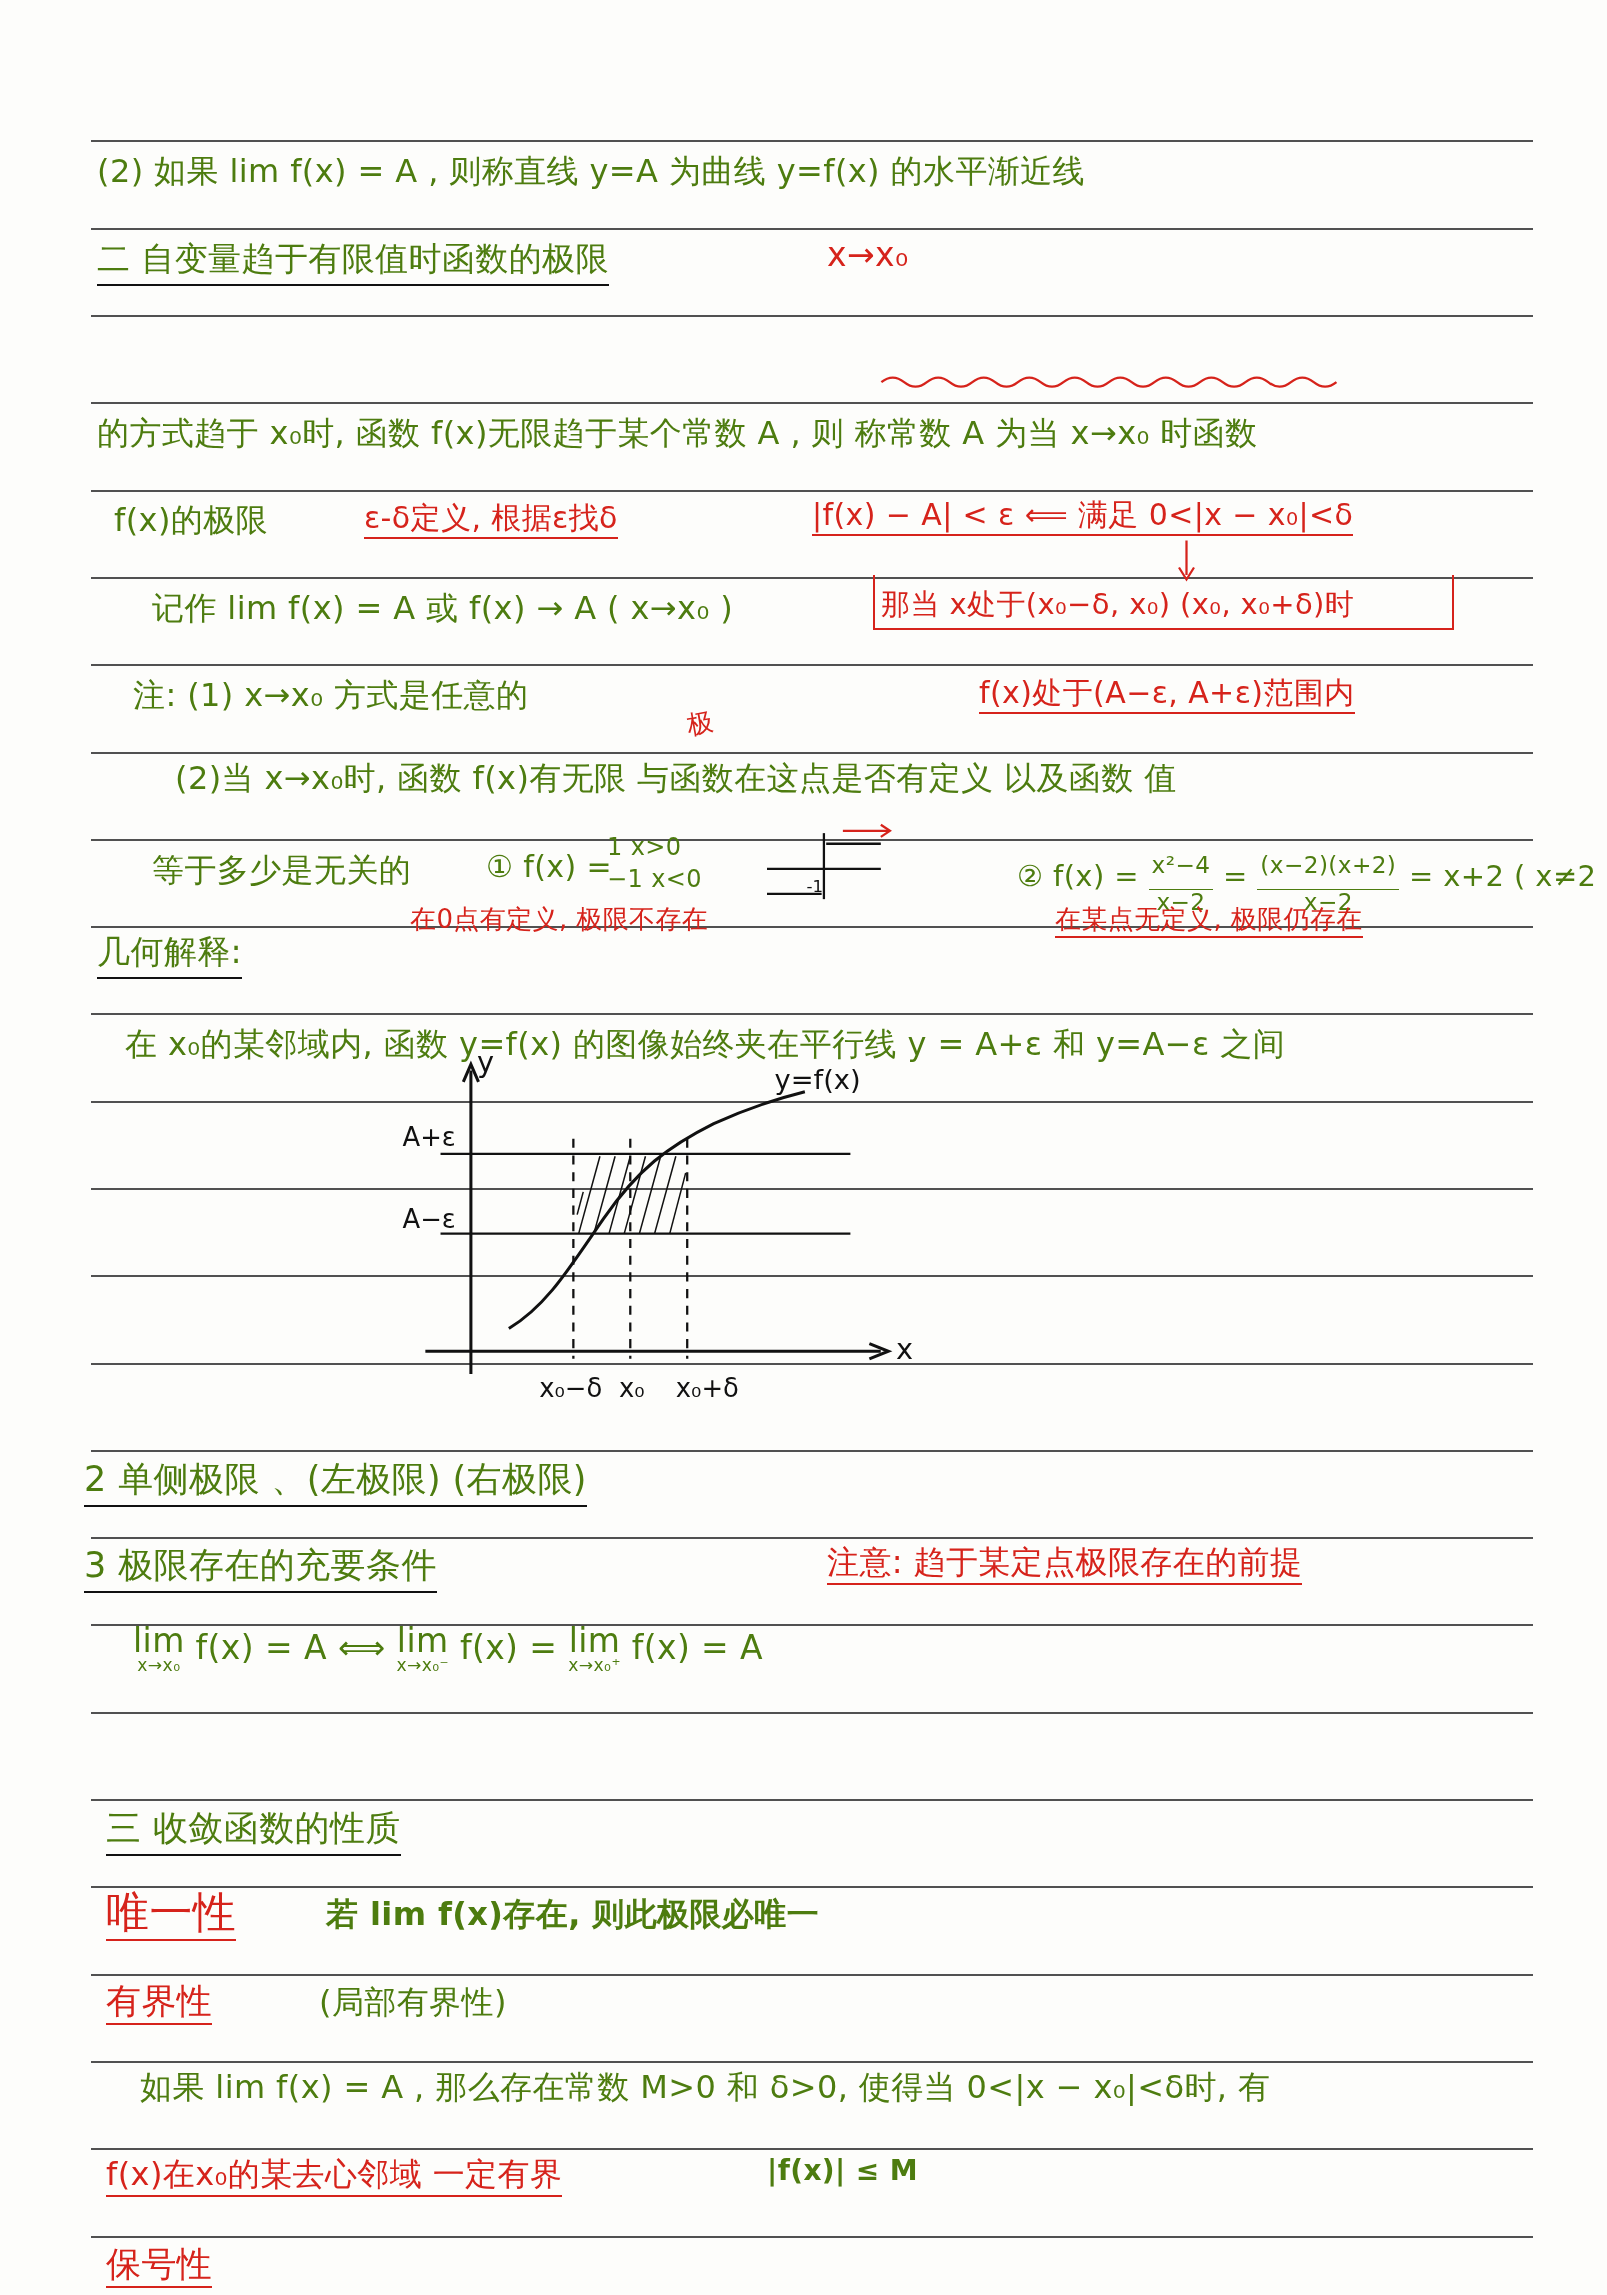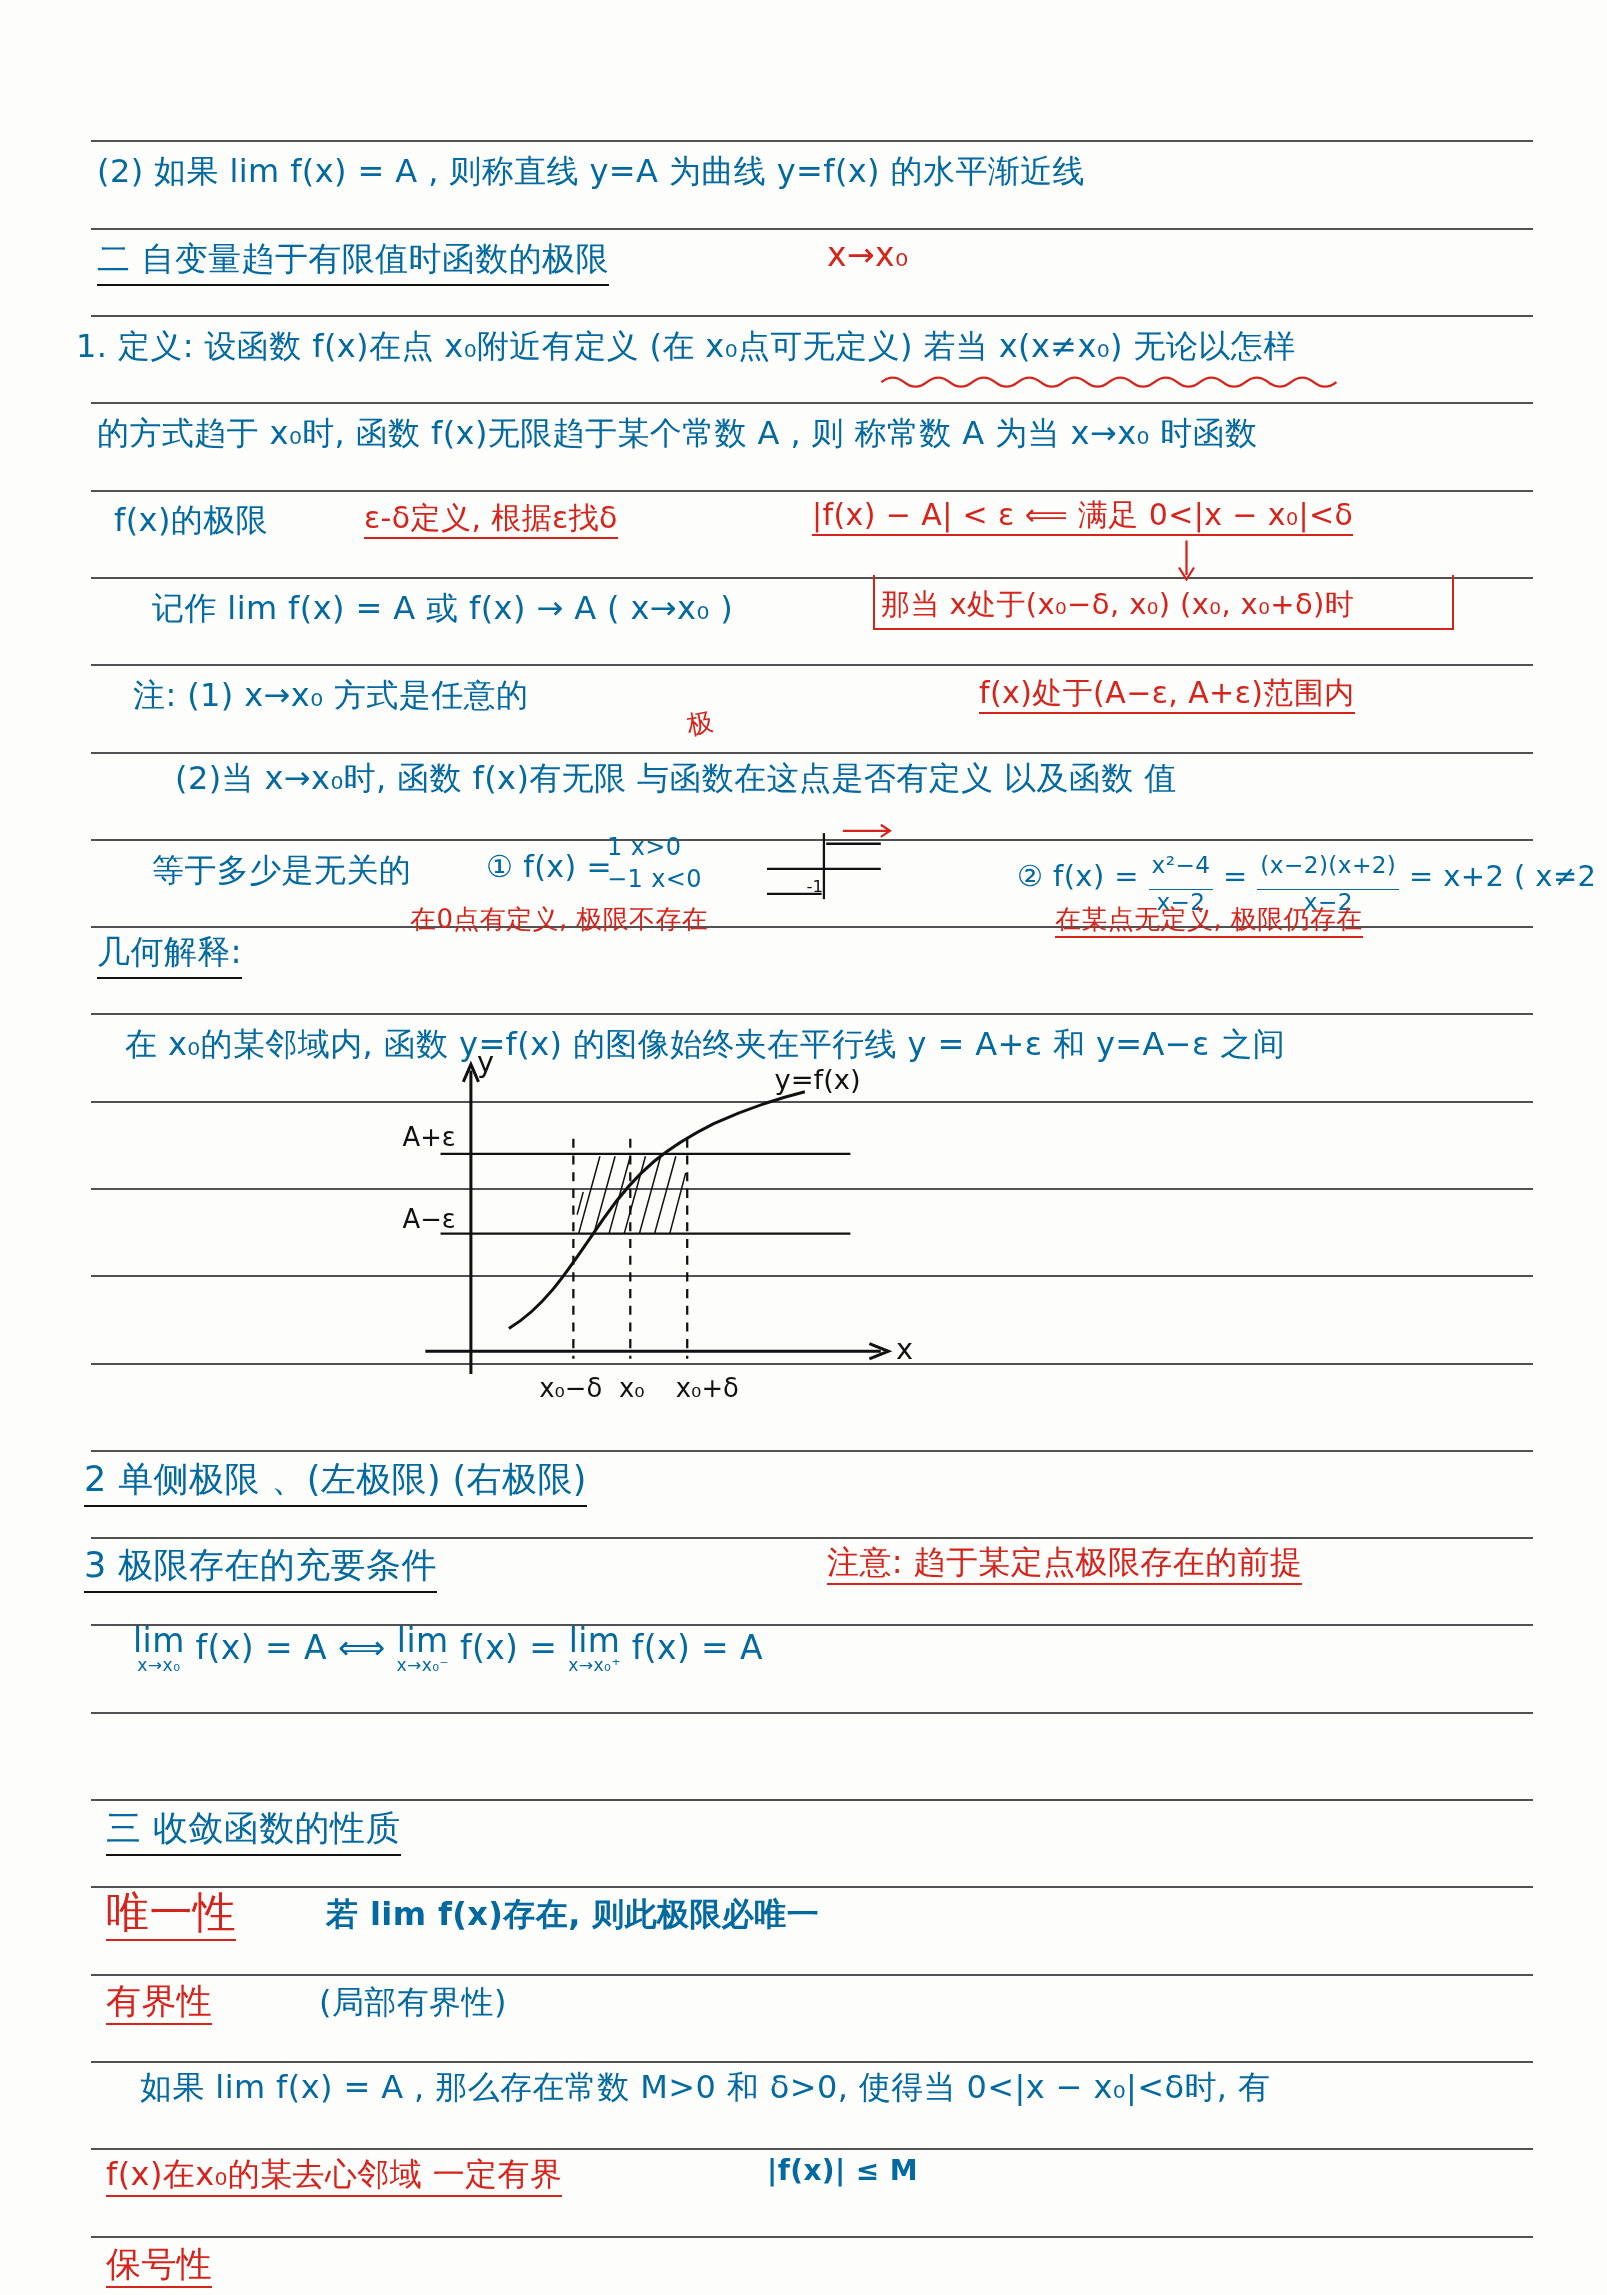--- a/index.html
+++ b/index.html
@@ -26,21 +26,21 @@
     position: absolute;
     left: 91px;
     width: 1442px;
     height: 1.5px;
     background: #2b2b2b;
     opacity: 0.82;
   }
   .hand {
     position: absolute;
     font-family: "DejaVu Sans", sans-serif;
-    color: #0369a1;
+    color: #4d7c0f;
     white-space: nowrap;
     letter-spacing: 0.4px;
   }
   .red {
     color: #d6231b;
   }
   .u {
     border-bottom: 2.3px solid #d6231b;
     padding-bottom: 1.5px;
   }
@@ -99,21 +99,20 @@
   <div class="rule" style="top:2148px"></div>
   <div class="rule" style="top:2236px"></div>
 
   <div class="hand" style="left:97px; top:150px; font-size:32px;">
     <span>(2) 如果 lim f(x) = A , 则称直线 y=A 为曲线 y=f(x) 的水平渐近线</span>
   </div>
 
   <div class="hand uk" style="left:97px; top:237px; font-size:33px;">二 自变量趋于有限值时函数的极限</div>
   <div class="hand red" style="left:827px; top:235px; font-size:33px;">x→x₀</div>
 
-  <div class="hand" style="left:76px; top:325px; font-size:32px;">1. 定义: 设函数 f(x)在点 x₀附近有定义 (在 x₀点可无定义) 若当 x(x≠x₀) 无论以怎样</div>
 
   <svg class="wavy" style="left:881px; top:373px; width:471px; height:16.7px;" viewBox="0 0 620 22" width="471" height="16.7">
     <path d="M0 12 Q 15 0, 30 12 T 60 12 T 90 12 T 120 12 T 150 12 T 180 12 T 210 12 T 240 12 T 270 12 T 300 12 T 330 12 T 360 12 T 390 12 T 420 12 T 450 12 T 480 12 T 510 12 T 540 12 T 570 12 T 600 12" fill="none" stroke="#d6231b" stroke-width="3"></path>
   </svg>
 
   <div class="hand" style="left:97px; top:412px; font-size:32px;">的方式趋于 x₀时, 函数 f(x)无限趋于某个常数 A , 则 称常数 A 为当 x→x₀ 时函数</div>
 
   <div class="hand" style="left:114px; top:499px; font-size:32px;">f(x)的极限</div>
   <div class="hand red" style="left:364px; top:498px; font-size:30px;">
     <span class="u">ε-δ定义, 根据ε找δ</span>

